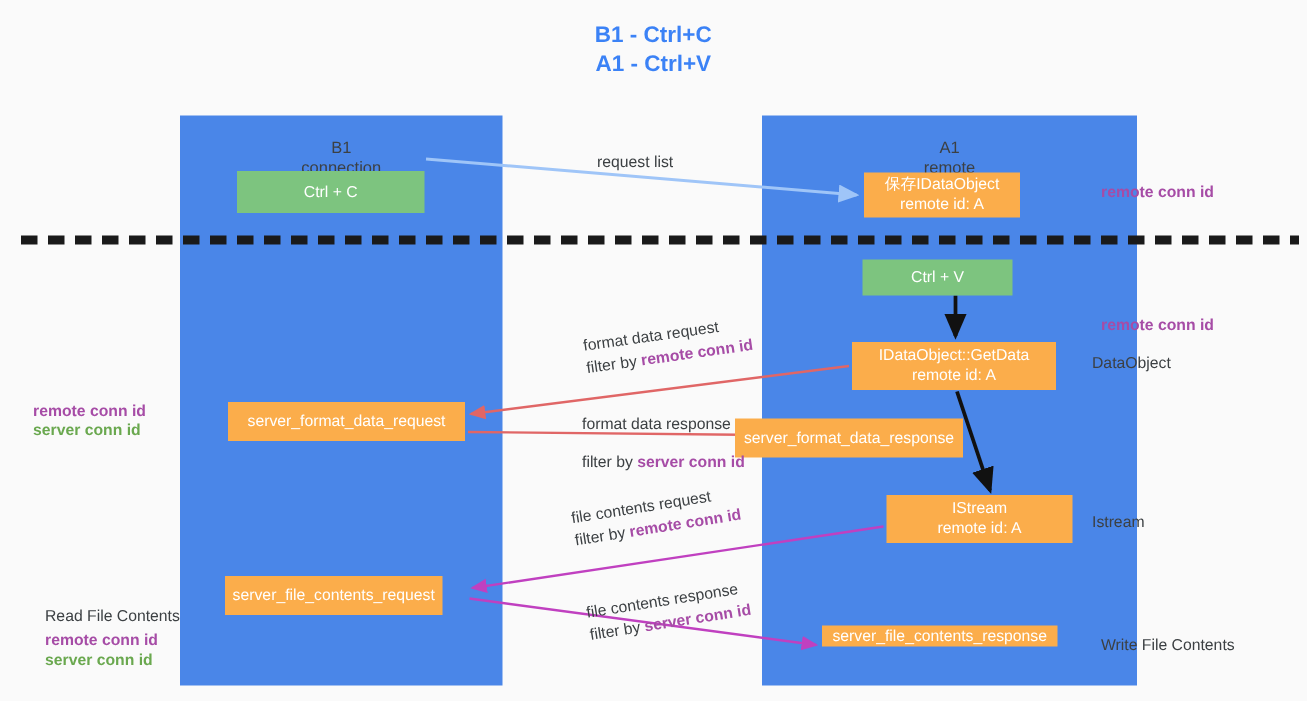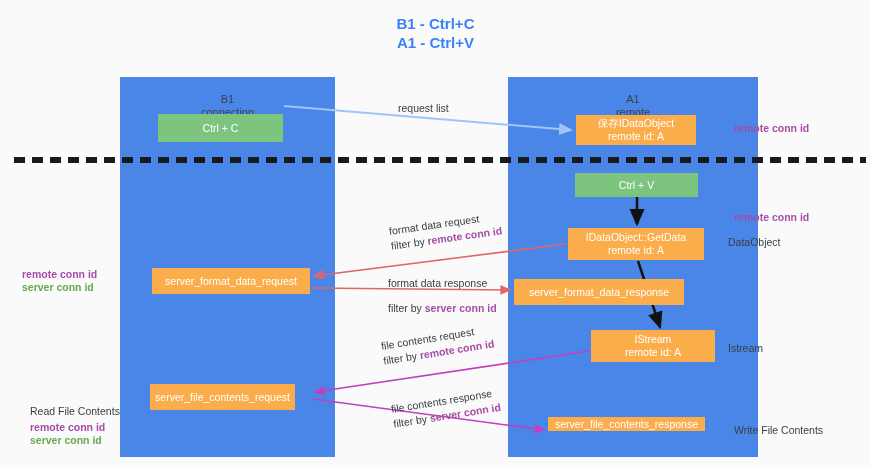--- a/index.html
+++ b/index.html
@@ -57,25 +57,25 @@
     color: #ffffff;
     font-size: 10.5px;
     line-height: 13px;
     white-space: pre-line;
     padding: 2px 4px;
   }
   .box.green { background: #7dc47f; }
   .box.orange { background: #fbad4b; }
 
   #box-ctrlc   { left: 158px; top: 94px;  width: 125px; height: 28px; margin-top: 20px; }
-  #box-save    { left: 576px; top: 115px; width: 120px; height: 30px; }
-  #box-ctrlv   { left: 575px; top: 173px; width: 123px; height: 24px; }
+  #box-save    { left: 576px; top: 115px; width: 104px; height: 30px; }
+  #box-ctrlv   { left: 575px; top: 173px; width: 100px; height: 24px; }
   #box-getdata { left: 568px; top: 228px; width: 136px; height: 32px; }
   #box-sfdreq  { left: 152px; top: 268px; width: 158px; height: 26px; text-align: center; }
-  #box-sfdres  { left: 514px; top: 279px; width: 170px; height: 26px; }
+  #box-sfdres  { left: 490px; top: 279px; width: 152px; height: 26px; }
   #box-istream { left: 591px; top: 330px; width: 124px; height: 32px; }
   #box-sfcreq  { left: 150px; top: 384px; width: 145px; height: 26px; }
   #box-sfcres  { left: 548px; top: 417px; width: 157px; height: 14px; text-align: center; }
 
   
   .note {
     font-size: 10.5px;
     color: #3c4043;
     line-height: 13px;
     white-space: nowrap;

